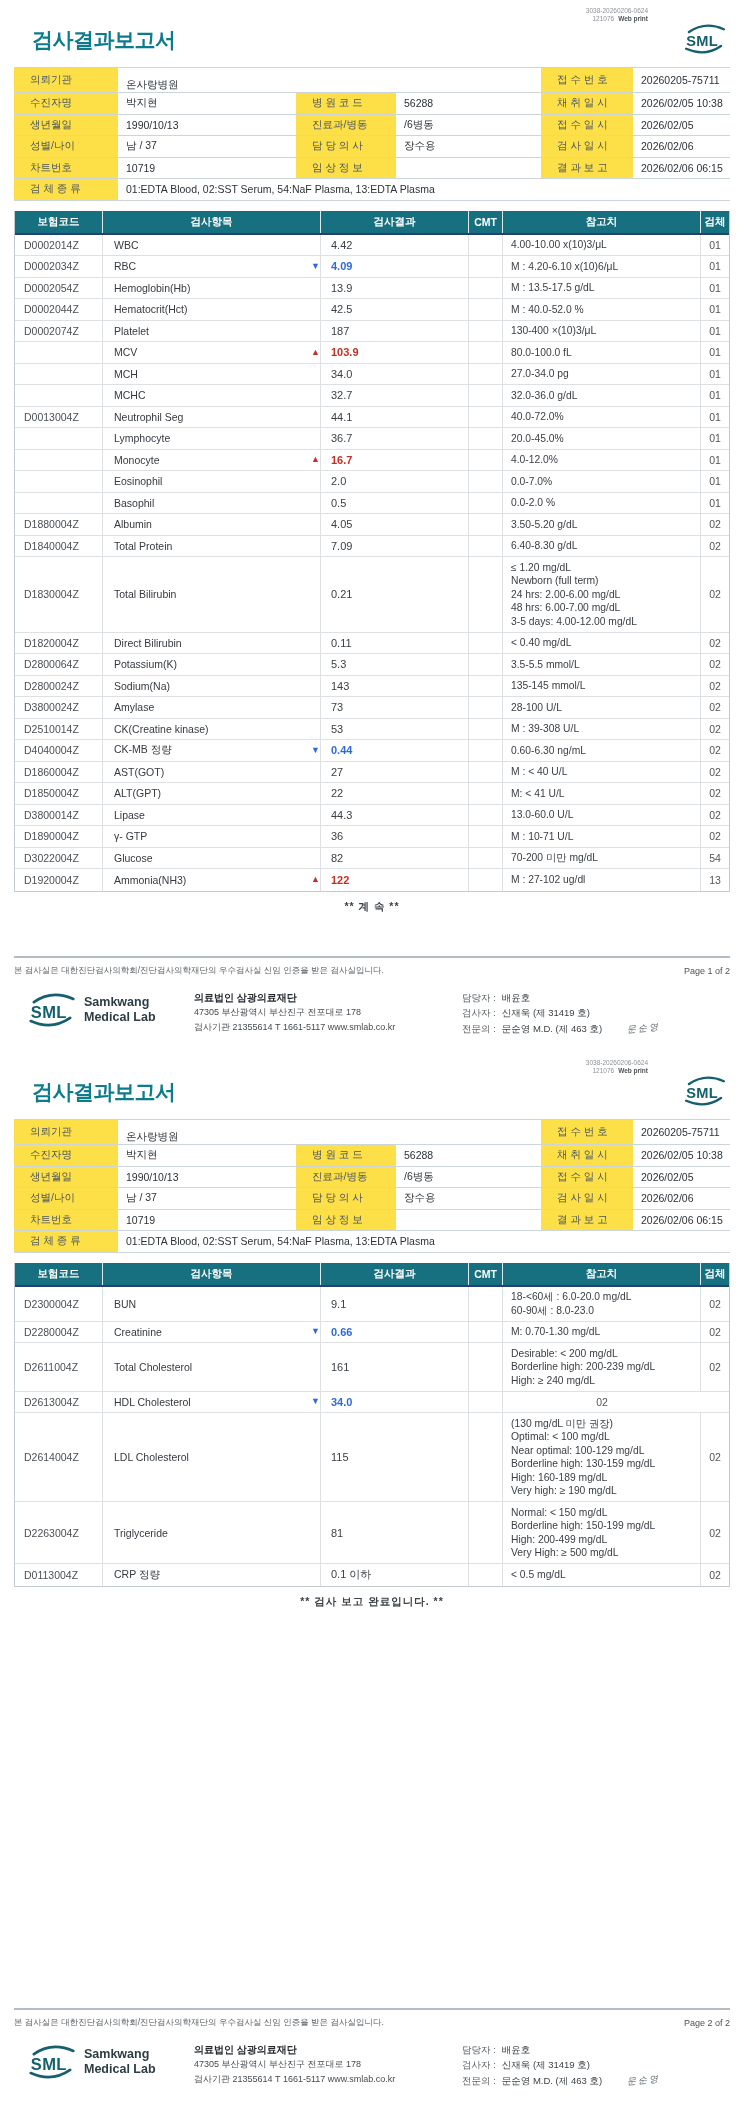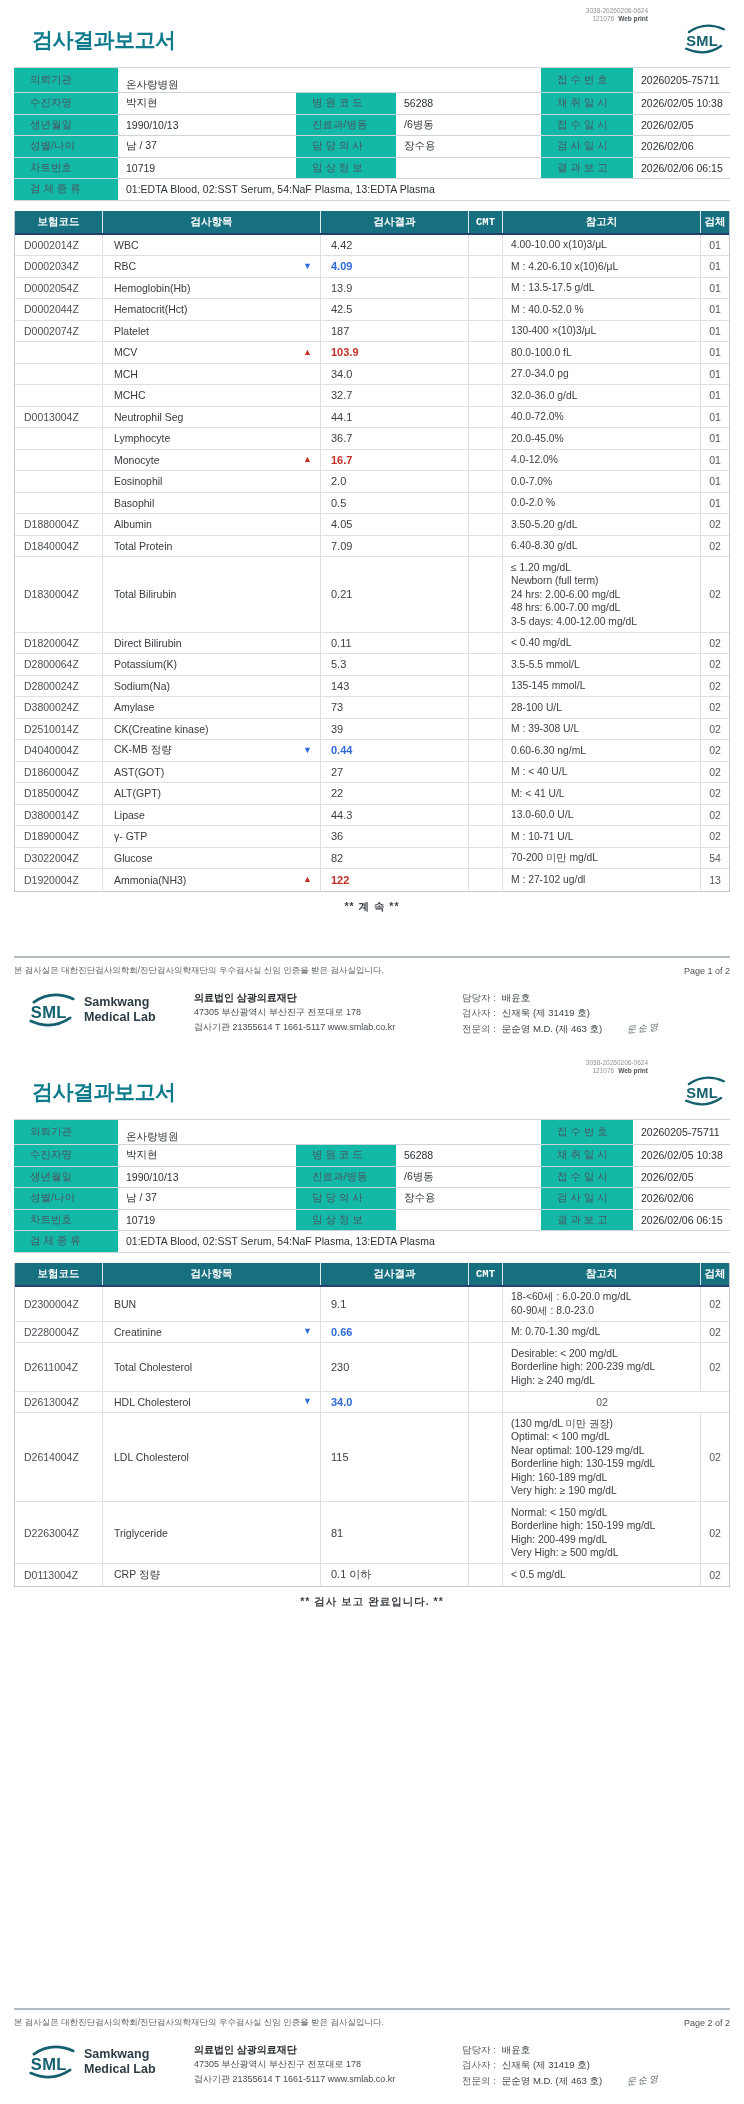--- a/index.html
+++ b/index.html
@@ -13,36 +13,36 @@
   body{width:744px; font-family:"Liberation Sans","DejaVu Sans",sans-serif; color:var(--txt);}
   .page{width:744px; height:1052px; position:relative; display:flex; flex-direction:column; overflow:hidden; background:#fff; padding:0 14px;}
   .print-code{position:absolute; top:7px; right:96px; text-align:right; font-size:6.5px; line-height:8px; color:#8d9298;}
   .print-code .mode{color:#4d5358; font-weight:bold; margin-left:4px;}
   .page-logo{position:absolute; top:22px; right:16px; width:46px; height:34px;}
   .report-title{margin:26px 0 0 18px; font-size:21px; font-weight:bold; letter-spacing:-0.5px; color:#0e7b8c;}
 
   
   .patient{margin-top:13px; border-top:1px solid var(--pline); font-size:10.5px;}
   .p-row{display:grid; grid-template-columns:104px 178px 100px 145px 92px 1fr; border-bottom:1px solid var(--pline); min-height:21.5px; align-items:center;}
-  .p-row .plabel{color:var(--lbl); padding-left:16px; background:#14b8a6; align-self:stretch; display:flex; align-items:center;}
+  .p-row .plabel{color:var(--lbl); padding-left:16px; background:#fde047; align-self:stretch; display:flex; align-items:center;}
   .p-row .pval{color:#2b3238; padding-left:8px;}
   .p-row.wide .v1{grid-column:2 / span 3;margin-top:10px;}
   .p-row.full .v1{grid-column:2 / span 5;}
 
   
   .results{margin-top:10px; border:1px solid var(--outline); border-top:none;}
-  .r-head{display:grid; grid-template-columns:88px 218px 148px 34px 1fr 28px; background:var(--teal); border-bottom:2px solid var(--navy); height:24px;font-family:Liberation Mono, monospace;}
+  .r-head{display:grid; grid-template-columns:88px 218px 148px 34px 1fr 28px; background:var(--teal); border-bottom:2px solid var(--navy); height:24px;}
   .r-head .h-cell{color:#fff; font-size:10.5px; font-weight:bold; display:flex; align-items:center; justify-content:center; border-right:1px solid rgba(255,255,255,.85);}
   .r-head .h-cell:last-child{border-right:none;}
   .r-row{display:grid; grid-template-columns:88px 218px 148px 34px 1fr 28px; border-bottom:1px solid var(--line); min-height:21.5px;}
   .r-row:last-child{border-bottom:none;}
   .r-cell{border-right:1px solid var(--line); display:flex; align-items:center; font-size:10.5px; padding:3px 0;}
   .r-cell:last-child{border-right:none;}
   .c-code{padding-left:9px; color:#4a5055;}
-  .c-item{padding:3px 8px 3px 11px; justify-content:space-between; color:#353a40;}
+  .c-item{padding:3px 0 3px 11px; justify-content:space-between; color:#353a40;}
   .c-res{padding-left:10px; font-size:11px;}
   .c-ref{display:block; padding:3.5px 4px 3.5px 8px; line-height:13.5px; font-size:10.3px;}
   .c-ref.single{display:flex; align-items:center;}
   .c-spec{justify-content:center; color:#555;}
   .marker{font-size:9px; line-height:9px;}
   .m-high{color:var(--red);} .m-low{color:var(--blue);}
   .res-high{color:var(--red); font-weight:bold;}
   .res-low{color:var(--blue); font-weight:bold;}
   .continuation{text-align:center; font-size:10.5px; font-weight:bold; color:#3c4146; margin-top:8px; letter-spacing:1px;}
 
@@ -463,21 +463,21 @@
     <div class="r-cell c-spec">02</div>
   </div>
 
   <div class="r-row">
     <div class="r-cell c-code">D2510014Z</div>
     <div class="r-cell c-item">
       <span>CK(Creatine kinase)</span>
 
     </div>
     <div class="r-cell c-res">
-      <span>39</span>
+      <span>53</span>
     </div>
     <div class="r-cell c-cmt"></div>
     <div class="r-cell c-ref single">
               <div>M : 39-308 U/L</div>
             </div>
     <div class="r-cell c-spec">02</div>
   </div>
 
   <div class="r-row">
     <div class="r-cell c-code">D4040004Z</div>
@@ -735,21 +735,21 @@
     <div class="r-cell c-spec">02</div>
   </div>
 
   <div class="r-row">
     <div class="r-cell c-code">D2611004Z</div>
     <div class="r-cell c-item">
       <span>Total Cholesterol</span>
 
     </div>
     <div class="r-cell c-res">
-      <span>230</span>
+      <span>161</span>
     </div>
     <div class="r-cell c-cmt"></div>
     <div class="r-cell c-ref">
               <div>Desirable: &lt; 200 mg/dL</div>
               <div>Borderline high: 200-239 mg/dL</div>
               <div>High: ≥ 240 mg/dL</div>
             </div>
     <div class="r-cell c-spec">02</div>
   </div>
 

